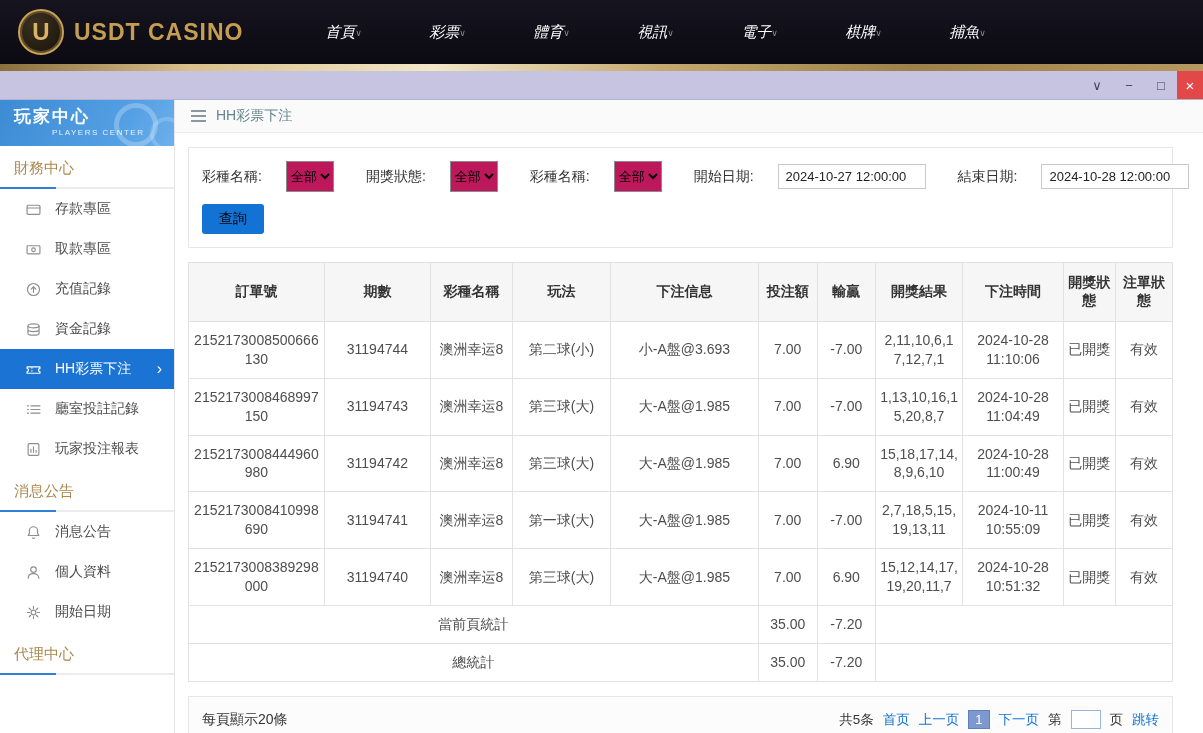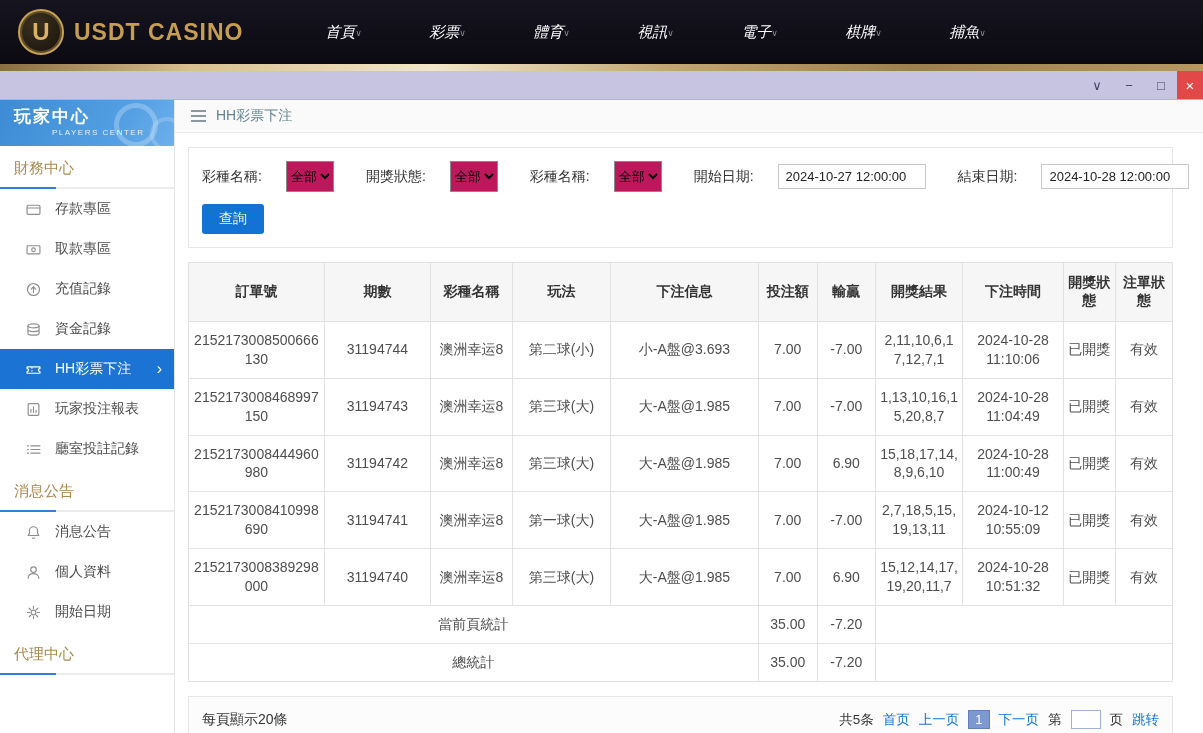--- a/index.html
+++ b/index.html
@@ -49,21 +49,21 @@
   .burger i { width:15px; height:2px; background:#8a98a0; display:block; }
   .content { padding:14px 30px 0 13px; }
 
   .filterbox { border:1px solid #e6e6e6; padding:13px; }
   .filter-row { display:flex; align-items:center; gap:24px; font-size:14px; color:#333; white-space:nowrap; }
   .filter-row label { margin-left:8px; }
   .filter-row label:first-child { margin-left:0; }
   select { font-size:13px; height:31px; border:1px solid #8a8a8a; background:#be185d; font-family:inherit; }
   .sel-lottery { width:112px; } .sel-draw { width:64px; } .sel-order { width:58px; }
   .date-input { width:148px; height:25px; border:1px solid #c9c9c9; padding:8px 7px; font-size:13px; color:#222; font-family:inherit; }
-  .search-btn { margin-top:12px; background:#1373d4; color:#fef9c3; border:none; font-size:14px; padding:6px 17px; border-radius:3px; cursor:pointer; font-family:inherit; display:block; }
+  .search-btn { margin-top:12px; background:#1373d4; color:#000000; border:none; font-size:14px; padding:6px 17px; border-radius:3px; cursor:pointer; font-family:inherit; display:block; }
 
   table { width:100%; border-collapse:collapse; table-layout:fixed; margin-top:14px; font-size:14px; }
   th { background:#f6f6f6; border:1px solid #e2e2e2; padding:11px 1px; color:#333; font-weight:bold; text-align:center; overflow:hidden; }
   td { border:1px solid #e2e2e2; padding:9px 3px; color:#4e4e4e; text-align:center; line-height:1.35; overflow:hidden; }
   .brk { word-break:break-all; }
 
   .footerbox { margin-top:14px; border:1px solid #e6e6e6; background:#fcfcfc; height:48px; display:flex; align-items:center; justify-content:space-between; padding:0 13px; font-size:14px; color:#333; }
   .pager { display:flex; align-items:center; gap:9px; font-size:13.5px; }
   .plink { color:#1373d4; cursor:pointer; }
   .pcur { background:#7d99cf; border:1px solid #5f7fbe; color:#fff; padding:1px 6px; font-size:13px; cursor:pointer; }
@@ -173,36 +173,36 @@
             <path d="M1 4.5h12v1.6a1.4 1.4 0 000 2.8v1.6H1V8.9a1.4 1.4 0 000-2.8z"></path>
             <path d="M5.5 5v5" stroke-dasharray="1.3 1.3"></path>
           </svg>
         </span>
       <span>HH彩票下注</span>
       <span class="chev">›</span>
     </div>
     <div class="menu-item">
       <span class="micon">
           <svg viewBox="0 0 14 14" width="15" height="15" fill="none" stroke="currentColor" stroke-width="1.1" stroke-linecap="round">
-            <rect x="2" y="1.5" width="10" height="11" rx="1"></rect>
-            <path d="M4.6 9.6V6.8M7 9.6V4.6M9.4 9.6V7.8"></path>
-          </svg>
-        </span>
-      <span>玩家投注報表</span>
-    </div>
-    <div class="menu-item">
-      <span class="micon">
-          <svg viewBox="0 0 14 14" width="15" height="15" fill="none" stroke="currentColor" stroke-width="1.1" stroke-linecap="round">
             <path d="M4.6 3.6H13M4.6 7H13M4.6 10.4H13"></path>
             <circle cx="1.9" cy="3.6" r="0.8" fill="currentColor" stroke="none"></circle>
             <circle cx="1.9" cy="7" r="0.8" fill="currentColor" stroke="none"></circle>
             <circle cx="1.9" cy="10.4" r="0.8" fill="currentColor" stroke="none"></circle>
           </svg>
         </span>
       <span>廳室投註記錄</span>
+    </div>
+    <div class="menu-item">
+      <span class="micon">
+          <svg viewBox="0 0 14 14" width="15" height="15" fill="none" stroke="currentColor" stroke-width="1.1" stroke-linecap="round">
+            <rect x="2" y="1.5" width="10" height="11" rx="1"></rect>
+            <path d="M4.6 9.6V6.8M7 9.6V4.6M9.4 9.6V7.8"></path>
+          </svg>
+        </span>
+      <span>玩家投注報表</span>
     </div>
 
     <div class="section-title">消息公告</div>
     <div class="section-rule"></div>
 
     <div class="menu-item">
       <span class="micon">
           <svg viewBox="0 0 14 14" width="15" height="15" fill="none" stroke="currentColor" stroke-width="1.1" stroke-linejoin="round">
             <path d="M7 1.6a3.8 3.8 0 013.8 3.8v2.4l1.2 2H2l1.2-2V5.4A3.8 3.8 0 017 1.6z"></path>
             <path d="M5.7 11.6a1.35 1.35 0 002.6 0"></path>
@@ -332,21 +332,21 @@
           </tr>
           <tr>
             <td class="brk">2152173008410998690</td>
             <td>31194741</td>
             <td>澳洲幸运8</td>
             <td>第一球(大)</td>
             <td>大-A盤@1.985</td>
             <td>7.00</td>
             <td>-7.00</td>
             <td class="brk">2,7,18,5,15,19,13,11</td>
-            <td>2024-10-12 10:55:09</td>
+            <td>2024-10-11 10:55:09</td>
             <td>已開獎</td>
             <td>有效</td>
           </tr>
           <tr>
             <td class="brk">2152173008389298000</td>
             <td>31194740</td>
             <td>澳洲幸运8</td>
             <td>第三球(大)</td>
             <td>大-A盤@1.985</td>
             <td>7.00</td>

